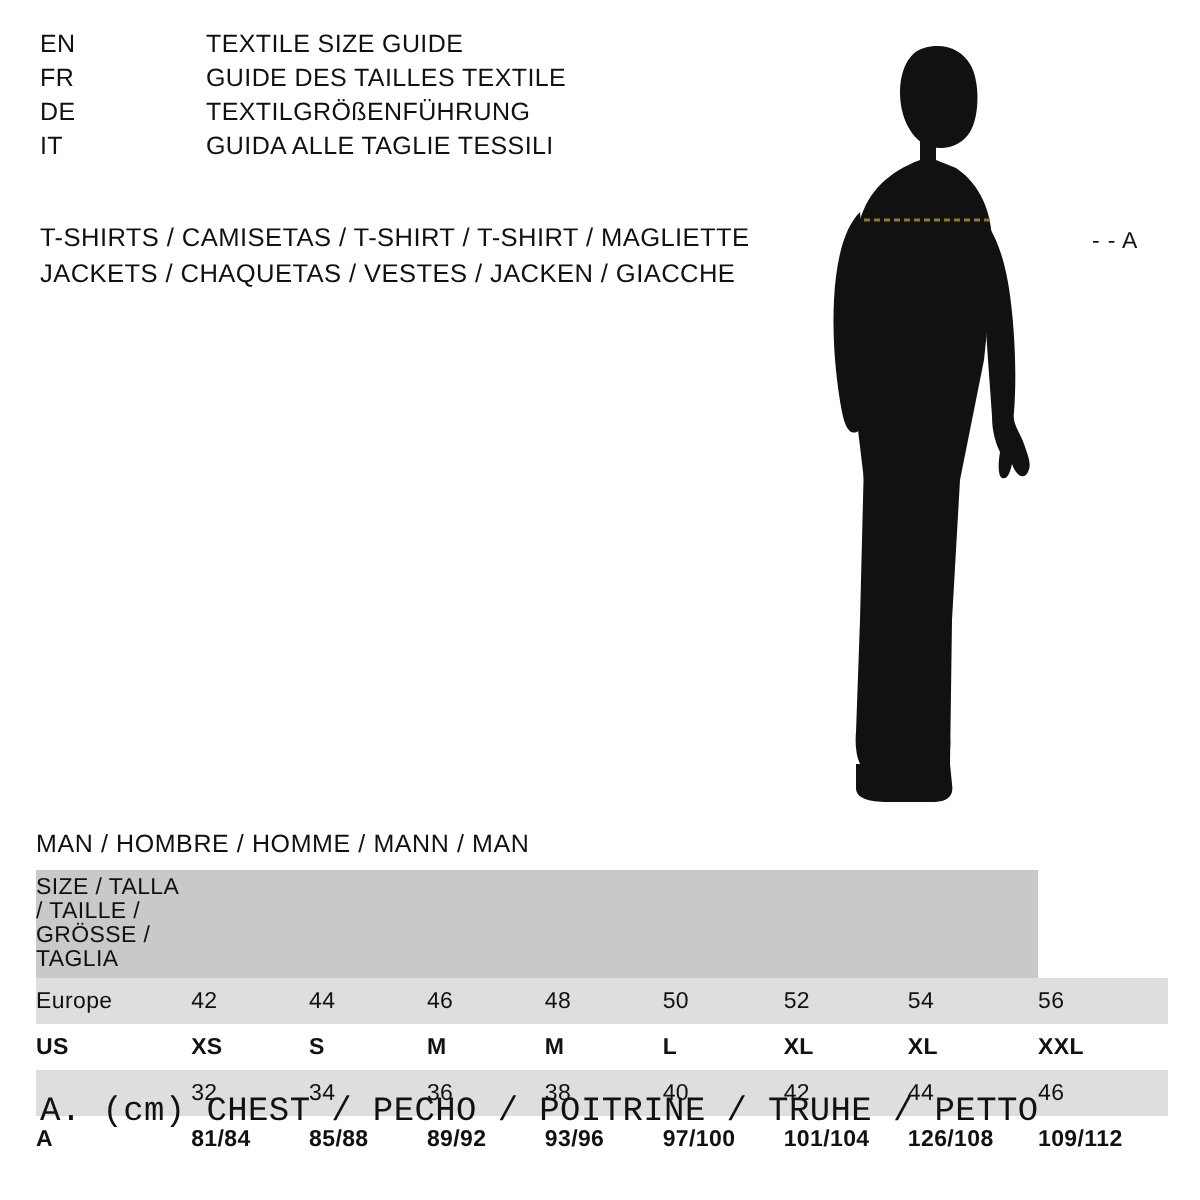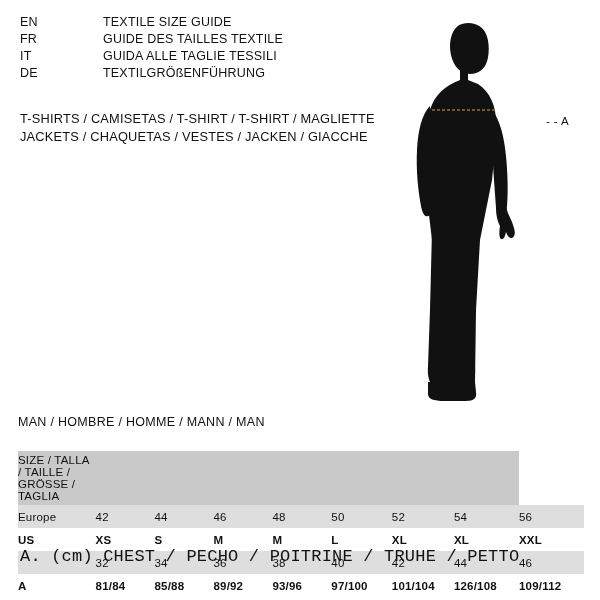--- a/index.html
+++ b/index.html
@@ -85,21 +85,21 @@
   .table-area {
     position: absolute;
     left: 18px;
     top: 415px;
     width: 566px;
   }
   .table-title {
     font-size: 12.5px;
     letter-spacing: 0.3px;
     color: #111;
-    margin-bottom: 22px;
+    margin-bottom: 6px;
   }
   table.size-table {
     border-collapse: collapse;
     width: 566px;
     font-size: 11.5px;
     color: #111;
   }
   table.size-table td {
     padding: 3px 0 3px 0;
     height: 17px;
@@ -144,26 +144,26 @@
   <div class="lang-block">
     <div class="lang-row">
       <span class="lang-code">EN</span>
       <span class="lang-text">TEXTILE SIZE GUIDE</span>
     </div>
     <div class="lang-row">
       <span class="lang-code">FR</span>
       <span class="lang-text">GUIDE DES TAILLES TEXTILE</span>
     </div>
     <div class="lang-row">
+      <span class="lang-code">DE</span>
+      <span class="lang-text">TEXTILGRÖßENFÜHRUNG</span>
+    </div>
+    <div class="lang-row">
       <span class="lang-code">IT</span>
       <span class="lang-text">GUIDA ALLE TAGLIE TESSILI</span>
-    </div>
-    <div class="lang-row">
-      <span class="lang-code">DE</span>
-      <span class="lang-text">TEXTILGRÖßENFÜHRUNG</span>
     </div>
   </div>
 
   <div class="categories">
     <div class="cat-line">T-SHIRTS / CAMISETAS / T-SHIRT / T-SHIRT / MAGLIETTE</div>
     <div class="cat-line">JACKETS / CHAQUETAS / VESTES / JACKEN / GIACCHE</div>
   </div>
 
   <div class="figure-wrap">
     <svg class="figure-svg" width="200" height="400" viewBox="0 0 200 400">

